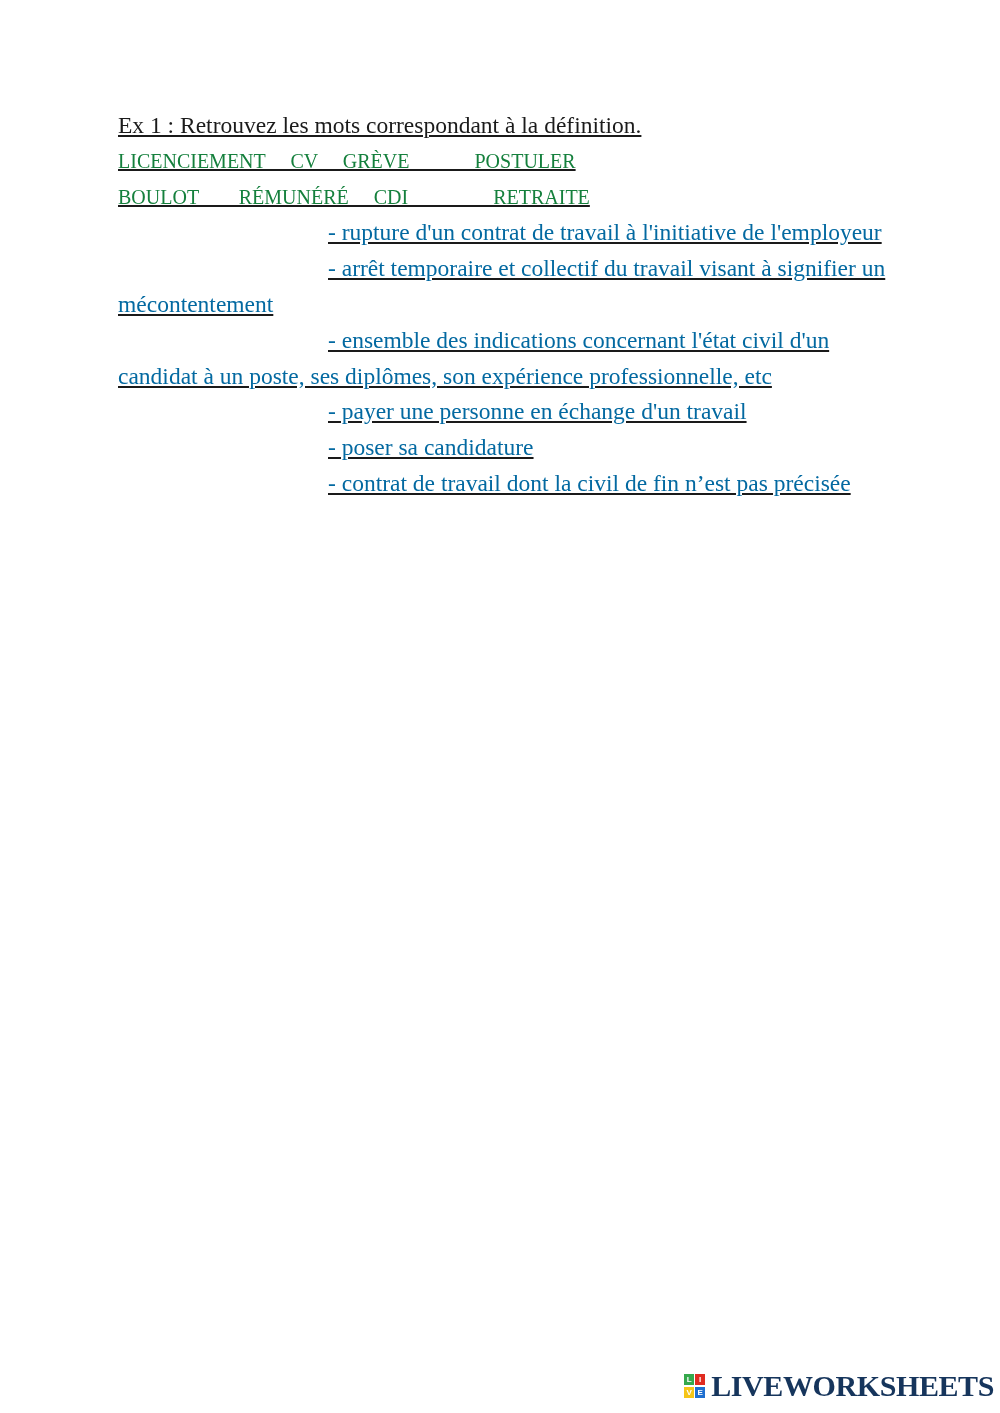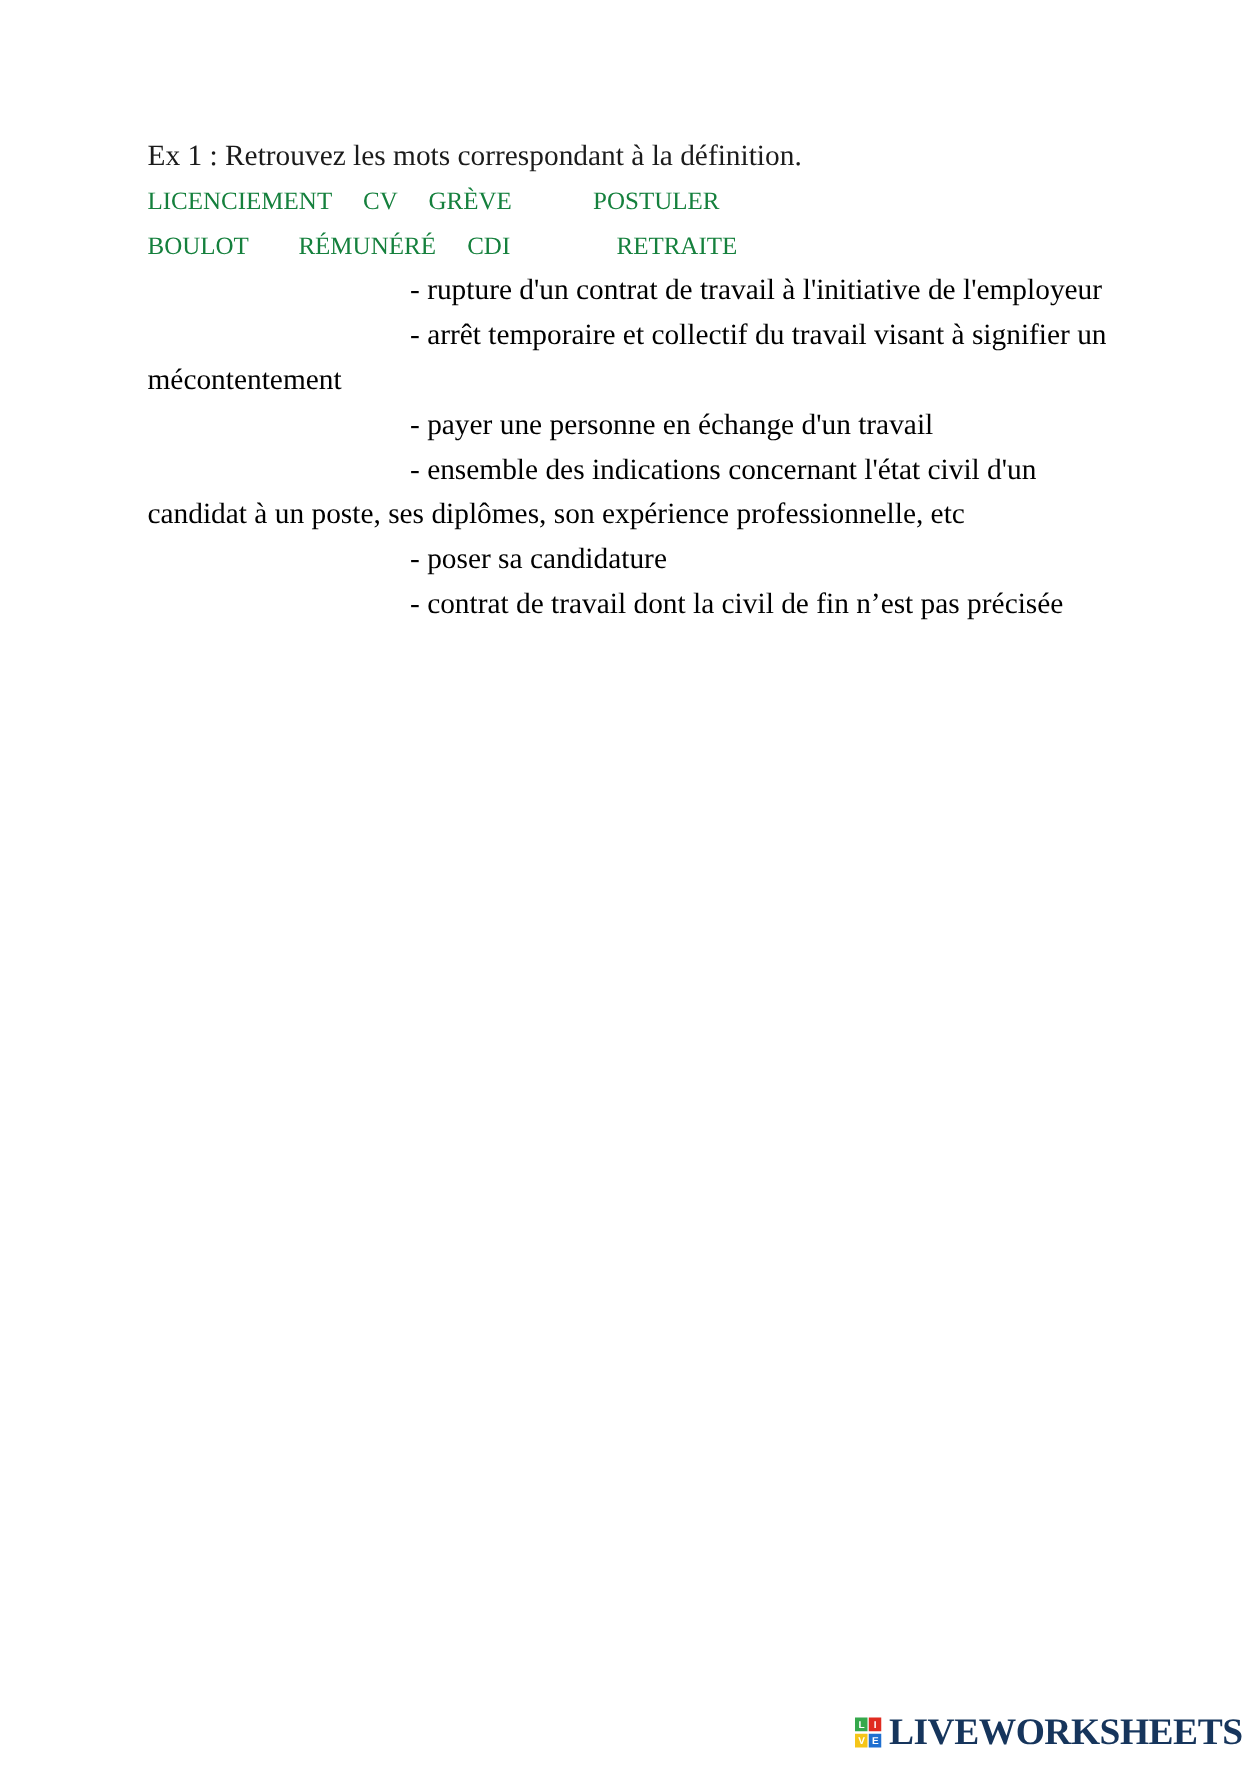--- a/index.html
+++ b/index.html
@@ -20,37 +20,38 @@
     left: 0;
     top: 0;
     width: 1000px;
     height: 1413px;
   }
   .content {
     position: absolute;
     left: 118px;
     top: 108px;
     width: 790px;
+    text-decoration: underline;
   }
   .line {
     font-size: 23.5px;
     line-height: 35.8px;
     white-space: pre-wrap;
     color: #1b1b1b;
   }
   .wordbank {
     font-size: 20px;
     line-height: 35.8px;
     white-space: pre;
     color: #15803d;
   }
   .defline {
     font-size: 23.5px;
     line-height: 35.8px;
-    color: #000000;
+    color: #0369a1;
   }
   .defline .indent {
     display: inline-block;
     width: 210px;
   }
   .brand {
     position: absolute;
     right: 6px;
     bottom: 10px;
     display: flex;
@@ -97,22 +98,22 @@
 <div class="page">
   <div class="content">
 
     <div class="line">Ex 1 : Retrouvez les mots correspondant à la définition.</div>
 
     <div class="wordbank">LICENCIEMENT     CV     GRÈVE             POSTULER</div>
     <div class="wordbank">BOULOT        RÉMUNÉRÉ     CDI                 RETRAITE</div>
 
     <div class="defline"><span class="indent"></span><span>- rupture d'un contrat de travail à l'initiative de l'employeur</span></div>
     <div class="defline"><span class="indent"></span><span>- arrêt temporaire et collectif du travail visant à signifier un mécontentement</span></div>
+    <div class="defline"><span class="indent"></span><span>- ensemble des indications concernant l'état civil d'un candidat à un poste, ses diplômes, son expérience professionnelle, etc</span></div>
     <div class="defline"><span class="indent"></span><span>- payer une personne en échange d'un travail</span></div>
-    <div class="defline"><span class="indent"></span><span>- ensemble des indications concernant l'état civil d'un candidat à un poste, ses diplômes, son expérience professionnelle, etc</span></div>
     <div class="defline"><span class="indent"></span><span>- poser sa candidature</span></div>
     <div class="defline"><span class="indent"></span><span>- contrat de travail dont la civil de fin n’est pas précisée</span></div>
 
   </div>
 
   <div class="brand">
     <div class="brand-logo">
       <div class="row">
         <div class="cell c-green">L</div>
         <div class="cell c-red">I</div>

